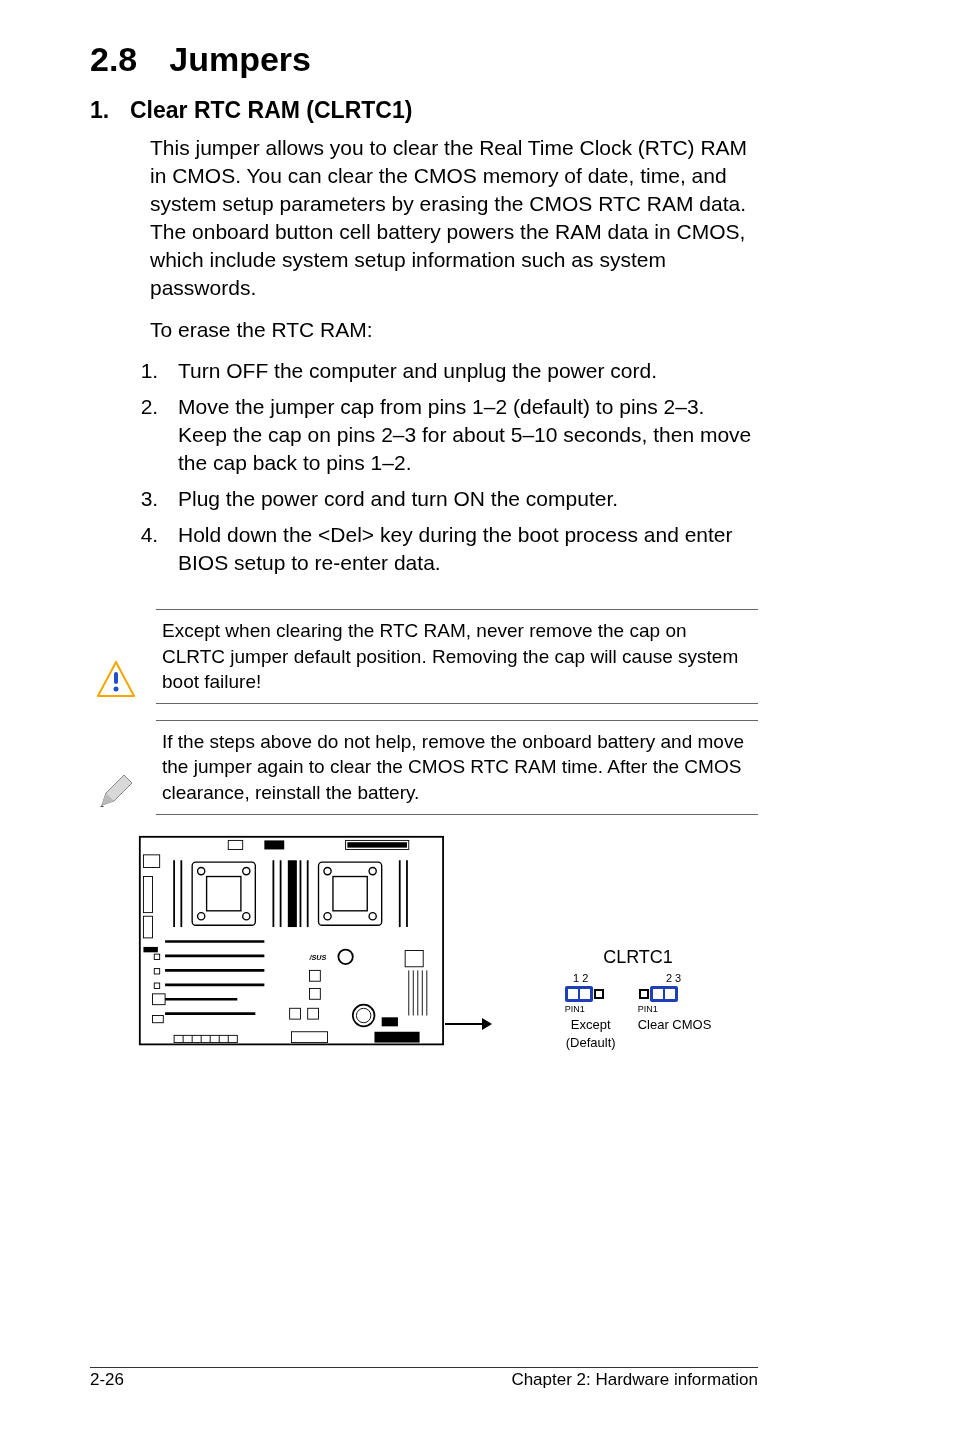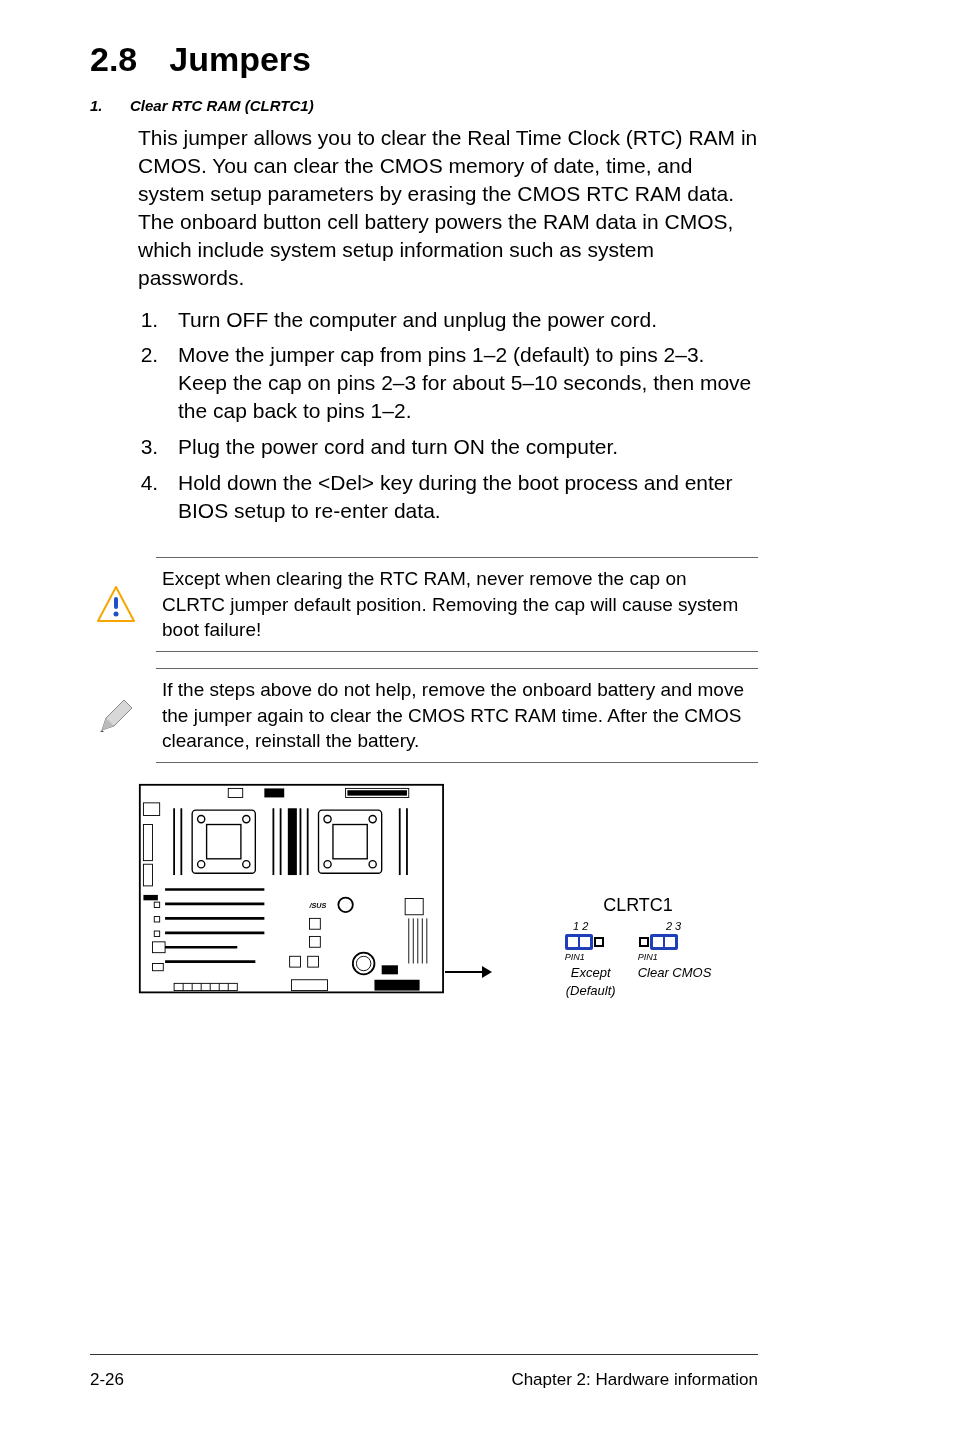--- a/index.html
+++ b/index.html
@@ -18,46 +18,45 @@
     padding: 40px 90px 0 90px;
     position: relative;
   }
   h1.section-title {
     font-size: 34px;
     font-weight: bold;
     margin: 0 0 18px 0;
   }
   h1.section-title .num { margin-right: 32px; }
   .subhead {
-    font-size: 15px;
+    font-size: 23px;
     font-weight: bold;
     margin: 1px 0 10px 0;
-    font-style: italic;
   }
   .subhead .subnum { display:inline-block; width:40px; }
   .body-indent {
     margin-left: 48px;
     font-size: 21px;
     line-height: 1.33;
   }
-  .para { margin: 0 0 14px 0; }
+  .para { margin: 0 0 14px 12px; }
   ol.steps {
     margin: 0 0 0 0;
     padding-left: 26px;
     font-size: 21px;
     line-height: 1.33;
   }
   ol.steps li {
     padding-left: 14px;
     margin-bottom: 8px;
   }
   
   .note-row {
     display: flex;
-    align-items: center;
+    align-items: flex-end;
     margin: 32px 0 0 0;
   }
   .note-icon-col {
     width: 60px;
     flex: 0 0 60px;
     padding-left: 6px;
     padding-top: 6px;
   }
   .note-text-col {
     flex: 1;
@@ -89,21 +88,20 @@
     font-size: 18px;
     text-align: center;
     width: 240px;
     margin-bottom: 4px;
   }
   .jumper-figs {
     display: flex;
     gap: 21px;
     justify-content: center;
     width: 240px;
-    font-style: italic;
   }
   .jumper-fig { text-align: center; font-size: 11px; }
   .jumper-pins-label { font-size: 11px; display:flex; justify-content: space-around; margin-bottom: 2px; }
   .jumper-block {
     background: #1f3fb8;
     display: inline-flex;
     padding: 2px;
     border-radius: 2px;
     vertical-align: middle;
   }
@@ -134,41 +132,42 @@
     font-weight: bold;
     font-size: 20px;
     margin: 6px 0 0 48px;
   }
   
   .footer {
     position: absolute;
     bottom: 48px;
     left: 90px; right: 90px;
     border-top: 1px solid #333;
-    padding-top: 15px;
+    padding-top: 2px;
     display: flex;
     justify-content: space-between;
     font-size: 17px;
   }
 </style>
 </head>
 <body>
 
 <div class="page">
 
   <h1 class="section-title">
     <span class="num">2.8</span><span>Jumpers</span>
   </h1>
 
   <p class="subhead">
     <span class="subnum">1.</span><span>Clear RTC RAM (CLRTC1)</span>
   </p>
 
   <div class="body-indent">
     <p class="para">This jumper allows you to clear the  Real Time Clock (RTC) RAM in CMOS. You can clear the CMOS memory of date, time, and system setup parameters by erasing the CMOS RTC RAM data. The onboard button cell battery powers the RAM data in CMOS, which include system setup information such as system passwords.</p>
+    <p class="para">To erase the RTC RAM:</p>
     <ol class="steps">
       <li>Turn OFF the computer and unplug the power cord.</li>
       <li>Move the jumper cap from pins 1–2 (default) to pins 2–3. Keep the cap on pins 2–3 for about 5–10 seconds, then move the cap back to pins 1–2.</li>
       <li>Plug the power cord and turn ON the computer.</li>
       <li>Hold down the &lt;Del&gt; key during the boot process and enter BIOS setup to re-enter data.</li>
     </ol>
   </div>
 
   <div class="note-row">
     <div class="note-icon-col">

